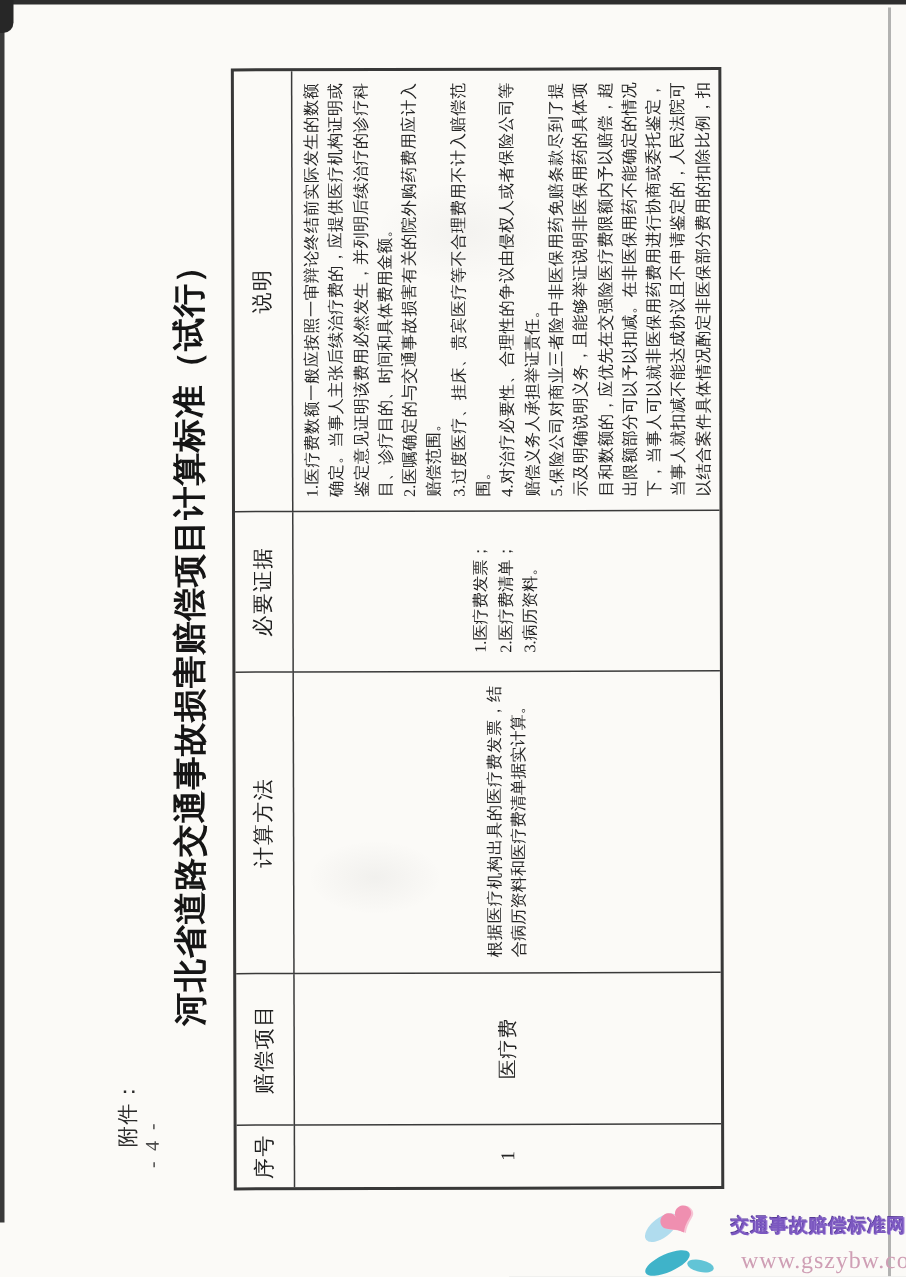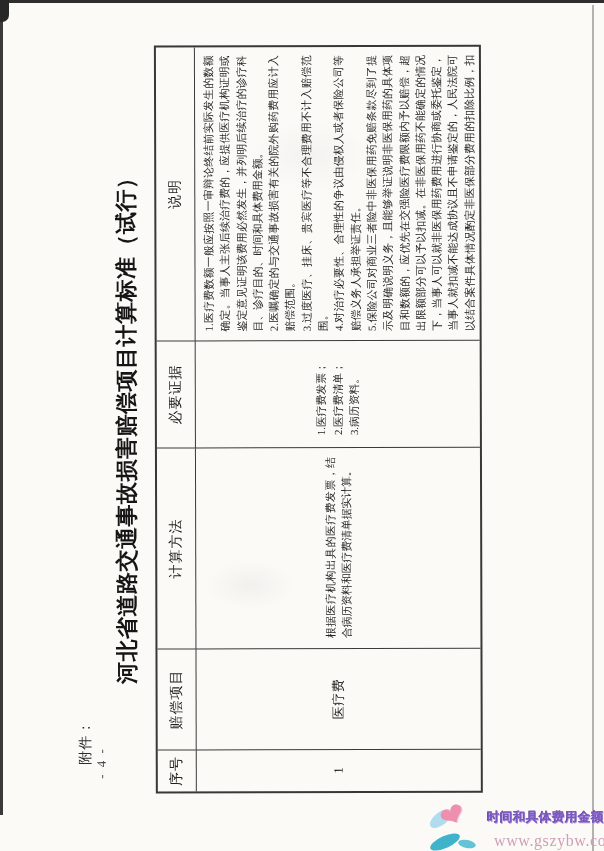--- a/index.html
+++ b/index.html
@@ -112,17 +112,17 @@
   <div class="smudge1"></div>
   <div class="smudge2"></div>
 
   <div class="watermark">
     <div class="wm-logo">
       <div class="wm-petal-top"></div>
       <div class="wm-heart">❤</div>
       <div class="wm-petal-bottom"></div>
       <div class="wm-petal-small"></div>
     </div>
-    <div class="wm-site">时间和具体费用金额</div>
+    <div class="wm-site">交通事故赔偿标准网</div>
     <div class="wm-url">www.gszybw.com</div>
   </div>
 
 </div>
 
 </body></html>

